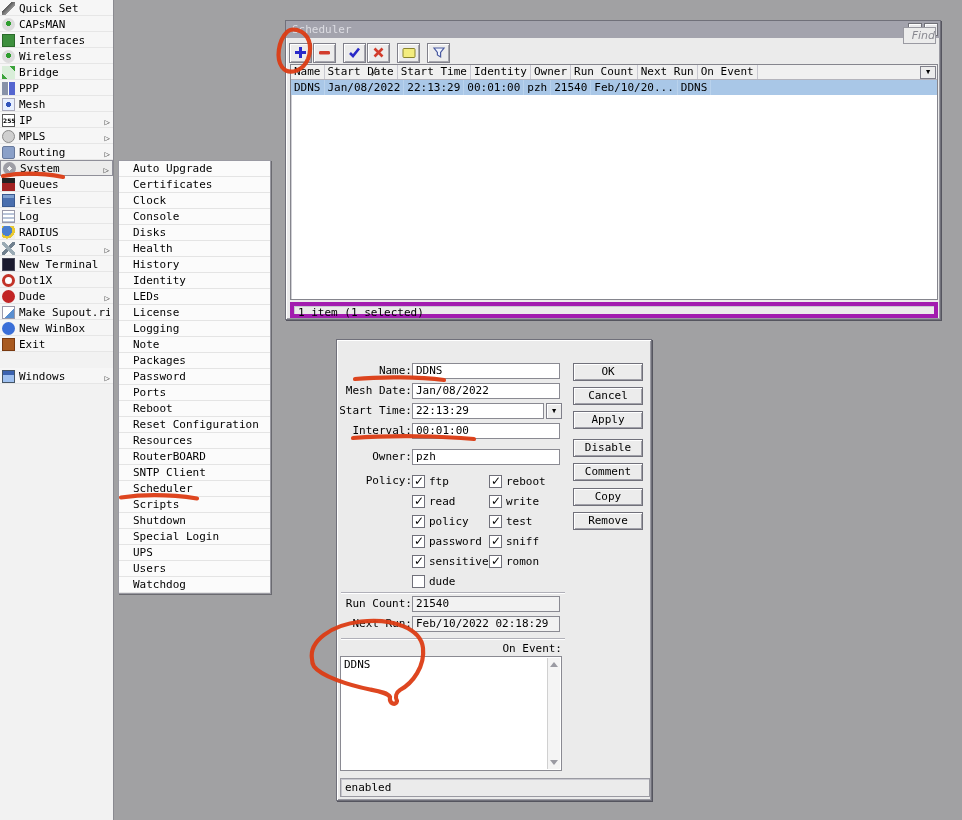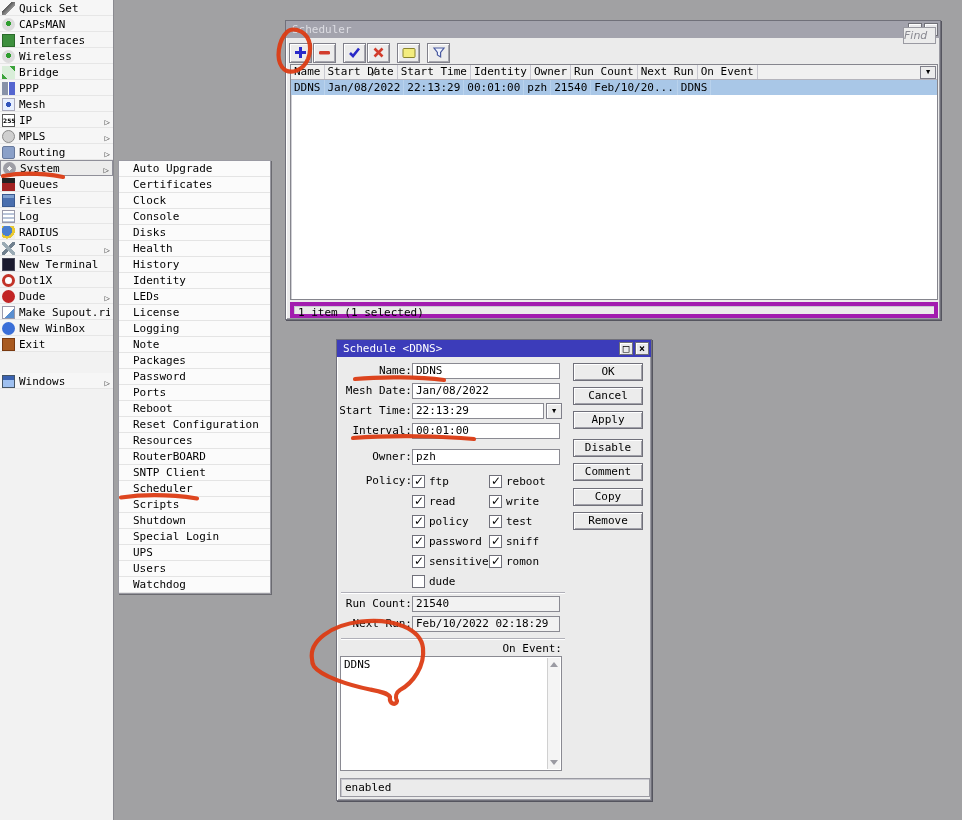--- a/index.html
+++ b/index.html
@@ -5,21 +5,21 @@
   *{margin:0;padding:0;box-sizing:border-box}
   html,body{width:962px;height:820px}
   body{font-family:"DejaVu Sans Mono",monospace;font-size:11px;color:#000;background:#a1a1a3;position:relative;overflow:hidden}
   .abs{position:absolute}
 
   
   #sidebar{left:0;top:0;width:114px;height:820px;background:#f2f2f2;border-right:1px solid #8a8a90}
   .side-item{height:16px;display:flex;align-items:flex-end;padding:0 3px 0 2px;border-bottom:1px solid #e6e6e6;background:#f6f6f6;cursor:default;position:relative}
   .side-item .lbl{white-space:nowrap;overflow:hidden}
   .side-item.active{border:1px solid #8f8f99;background:#ececec}
-  .side-item.gap_before{margin-top:21px}
+  .side-item.gap_before{margin-top:16px}
   .arr{display:none;margin-left:auto;color:#555;font-size:9px}
   .arr.arrow{display:inline}
 
   .ic{width:13px;height:13px;flex:none;display:inline-block;margin-right:4px}
   .ic-wand{background:linear-gradient(135deg,transparent 35%,#555 35%,#999 65%,transparent 65%)}
   .ic-antenna,.ic-wireless{border-radius:50%;background:radial-gradient(circle at 50% 42%,#2f9e2f 0 26%,#dcdcdc 27% 78%,#a8a8a8 79%)}
   .ic-interfaces{background:#3d8f3d;border:1px solid #2a6a2a}
   .ic-bridge{background:linear-gradient(45deg,#3aa33a 0 22%,#d9eed9 22% 78%,#3aa33a 78%)}
   .ic-ppp{background:linear-gradient(90deg,#8892a8 0 45%,#fff 45% 55%,#5566d0 55%)}
   .ic-mesh{background:radial-gradient(circle,#3355bb 0 34%,#e8f0ff 35%);border:1px solid #aab}
@@ -53,21 +53,21 @@
   .wbtn{width:14px;height:13px;margin-left:2px;background:#e9e9ec;border:1px solid #707078;box-shadow:inset 1px 1px 0 #fff;color:#000;text-align:center;line-height:11px;font-size:10px;cursor:default}
   .wbtn.max::after{content:"□";font-size:11px}
   .wbtn.close::after{content:"×";font-weight:bold}
   .tspacer{flex:1}
 
   
   #schedwin{left:285px;top:20px;width:656px;height:300px}
   .toolbar{position:absolute;left:3px;top:21px;height:21px;display:flex;align-items:center}
   .tool{width:23px;height:20px;margin-right:1px;background:#ececec;border:1px solid #80808a;box-shadow:inset 1px 1px 0 #fff,inset -1px -1px 0 #a6a6ae;display:flex;align-items:center;justify-content:center;cursor:default}
   .tgap{width:6px}
-  .findbtn{position:absolute;right:4px;top:6px;width:33px;height:17px;background:#ececec;border:1px solid #9a9aa2;color:#8a8a92;font-style:italic;font-size:11px;text-align:left;line-height:15px;font-family:"DejaVu Sans",sans-serif}
+  .findbtn{position:absolute;right:4px;top:6px;width:33px;height:17px;background:#ececec;border:1px solid #9a9aa2;color:#8a8a92;font-style:italic;font-size:11px;text-align:right;line-height:15px;font-family:"DejaVu Sans",sans-serif}
   .list{position:absolute;left:4px;top:43px;width:648px;height:236px;background:#fff;border:1px solid #85858d;box-shadow:inset 1px 1px 0 #cfcfd4;overflow:hidden}
   .thead{display:flex;height:15px;background:#f0f0f0;border-bottom:1px solid #b4b4bc;position:relative}
   .thead .cell{border-right:1px solid #c9c9d1;padding:0 3px;line-height:14px;white-space:nowrap;overflow:hidden}
   .trow{display:flex;height:15px;background:#a9c7e7}
   .trow .cell{padding:0 3px;line-height:15px;white-space:nowrap;overflow:hidden;border-right:1px solid #b9d2ec}
   .thead .cell:nth-of-type(2),.trow .cell:nth-of-type(2),
   .thead .cell:nth-of-type(4),.trow .cell:nth-of-type(4),
   .thead .cell:nth-of-type(6),.trow .cell:nth-of-type(6){text-align:right}
   .fill{flex:1}
   .sort{position:absolute;left:80px;top:0;line-height:14px;color:#333}
@@ -327,26 +327,20 @@
           <div class="cell">DDNS</div>
         </div>
       <div class="fill"></div>
     </div>
   </div>
 
   <div class="statusbar">1 item (1 selected)</div>
 </div>
 
 <div id="dlg" class="abs win">
-  <div class="tbar active">
-    <span>Schedule &lt;DDNS&gt;</span>
-    <span class="tspacer"></span>
-    <span class="wbtn max"></span>
-    <span class="wbtn close"></span>
-  </div>
 
   <div class="frow" style="top:23px;left:0;width:316px">
     <span class="flabel">Name:</span>
     <span class="finput">DDNS</span>
   </div>
   <div class="frow" style="top:43px;left:0;width:316px">
     <span class="flabel">Mesh Date:</span>
     <span class="finput">Jan/08/2022</span>
   </div>
   <div class="frow" style="top:63px;left:0;width:316px">

